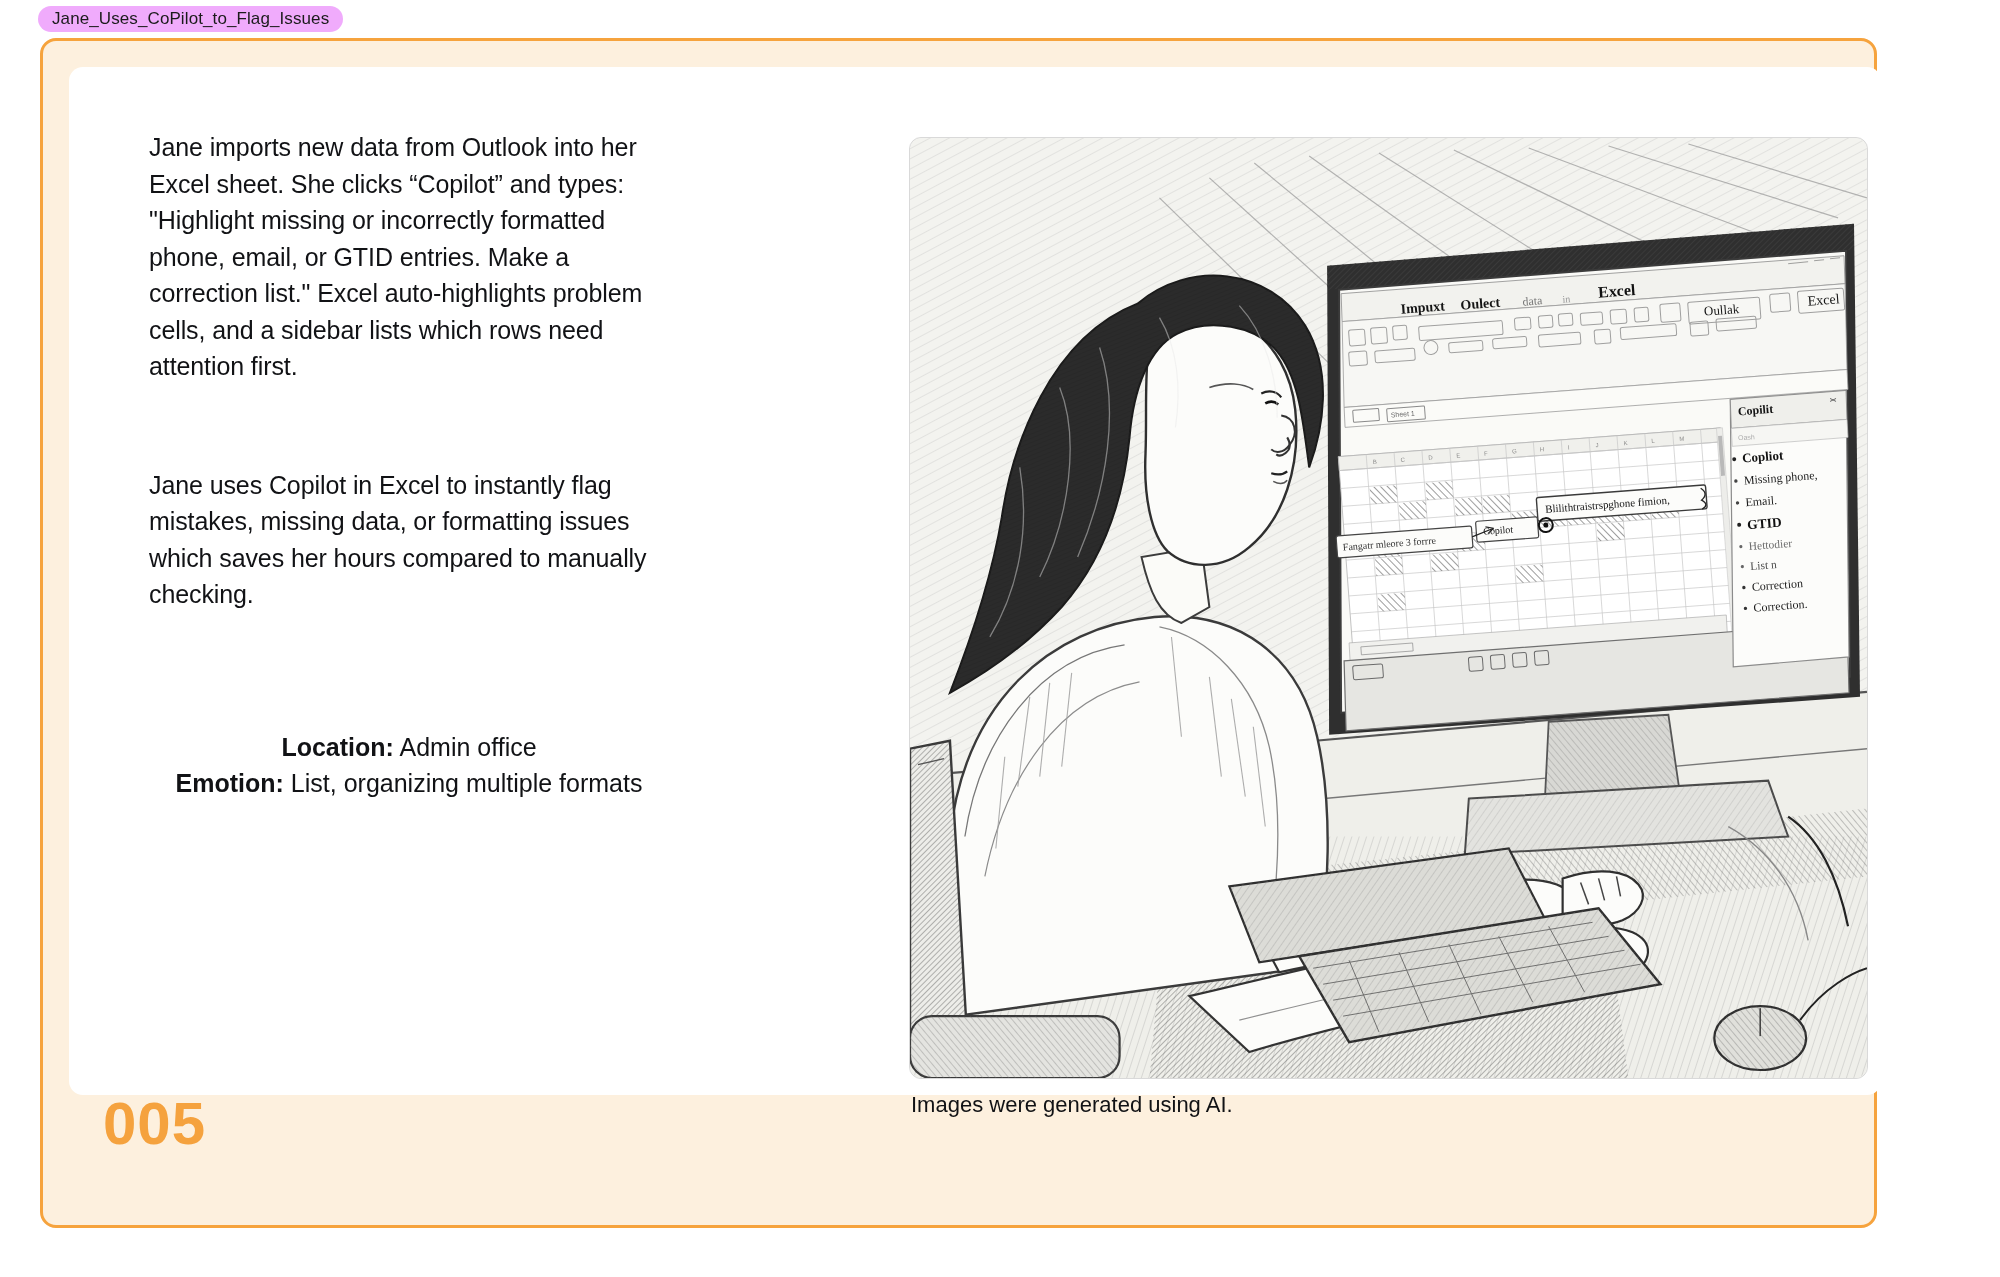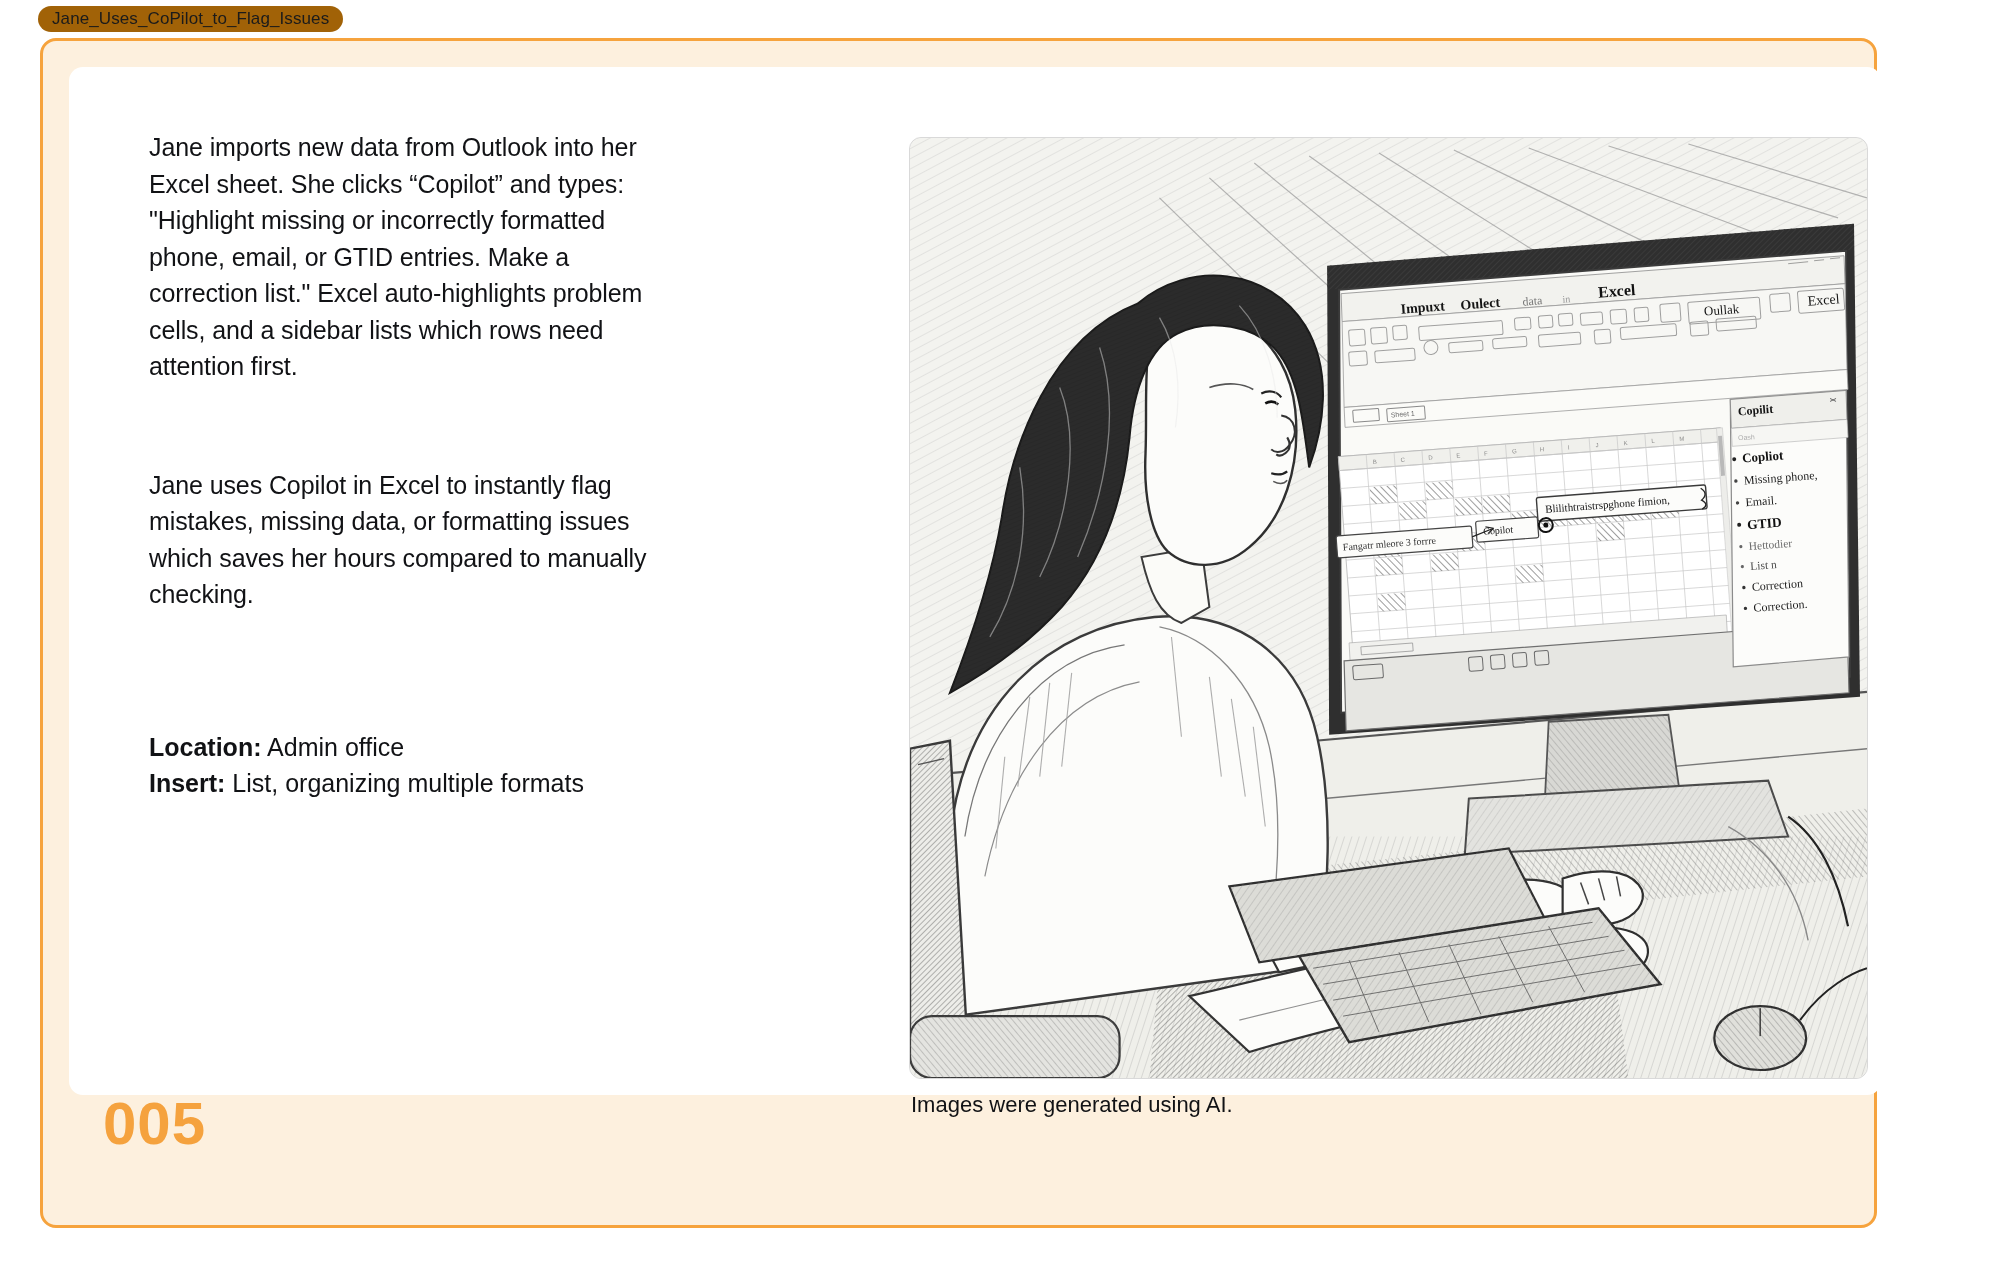--- a/index.html
+++ b/index.html
@@ -10,21 +10,21 @@
     overflow:hidden;
   }
 
   
   #tab-chip {
     position:absolute;
     left:38px; top:6px;
     height:26px;
     padding:0 14px;
     display:flex; align-items:center;
-    background:#a16207;
+    background:#f0abfc;
     border-radius:13px;
     font-size:17px;
     color:#1b1b1b;
     letter-spacing:0.1px;
     white-space:nowrap;
     z-index:5;
   }
 
   
   #slide-card {
@@ -60,20 +60,21 @@
   }
   #paragraph-secondary { margin-top:82px; }
 
   #meta-block {
     position:absolute;
     left:80px; top:662px;
     width:520px;
     font-size:25px;
     line-height:36px;
     color:#111215;
+    text-align:center;
   }
   .meta-row { white-space:normal; }
   .meta-key { font-weight:bold; }
 
   
   #illustration-frame {
     position:absolute;
     left:840px; top:70px;
     width:959px; height:942px;
     border:1px solid #d9d9d9;
@@ -116,21 +117,21 @@
       <p class="body-par" id="paragraph-primary">Jane imports new data from Outlook into her Excel sheet. She clicks “Copilot” and types: "Highlight missing or incorrectly formatted phone, email, or GTID entries. Make a correction list." Excel auto-highlights problem cells, and a sidebar lists which rows need attention first.</p>
       <p class="body-par" id="paragraph-secondary">Jane uses Copilot in Excel to instantly flag mistakes, missing data, or formatting issues which saves her hours compared to manually checking.</p>
     </div>
 
     <div id="meta-block">
       <div class="meta-row">
         <span class="meta-key">Location:</span>
         <span>Admin office</span>
       </div>
       <div class="meta-row">
-        <span class="meta-key">Insert:</span>
+        <span class="meta-key">Emotion:</span>
         <span>List, organizing multiple formats</span>
       </div>
     </div>
 
     <div id="illustration-frame">
       <svg viewBox="0 0 959 942" xmlns="http://www.w3.org/2000/svg">
         <defs>
           <pattern id="hatchA" width="6" height="6" patternUnits="userSpaceOnUse" patternTransform="rotate(35)">
             <line x1="0" y1="0" x2="0" y2="6" stroke="#8d8d8d" stroke-width="1.5"></line>
           </pattern>

